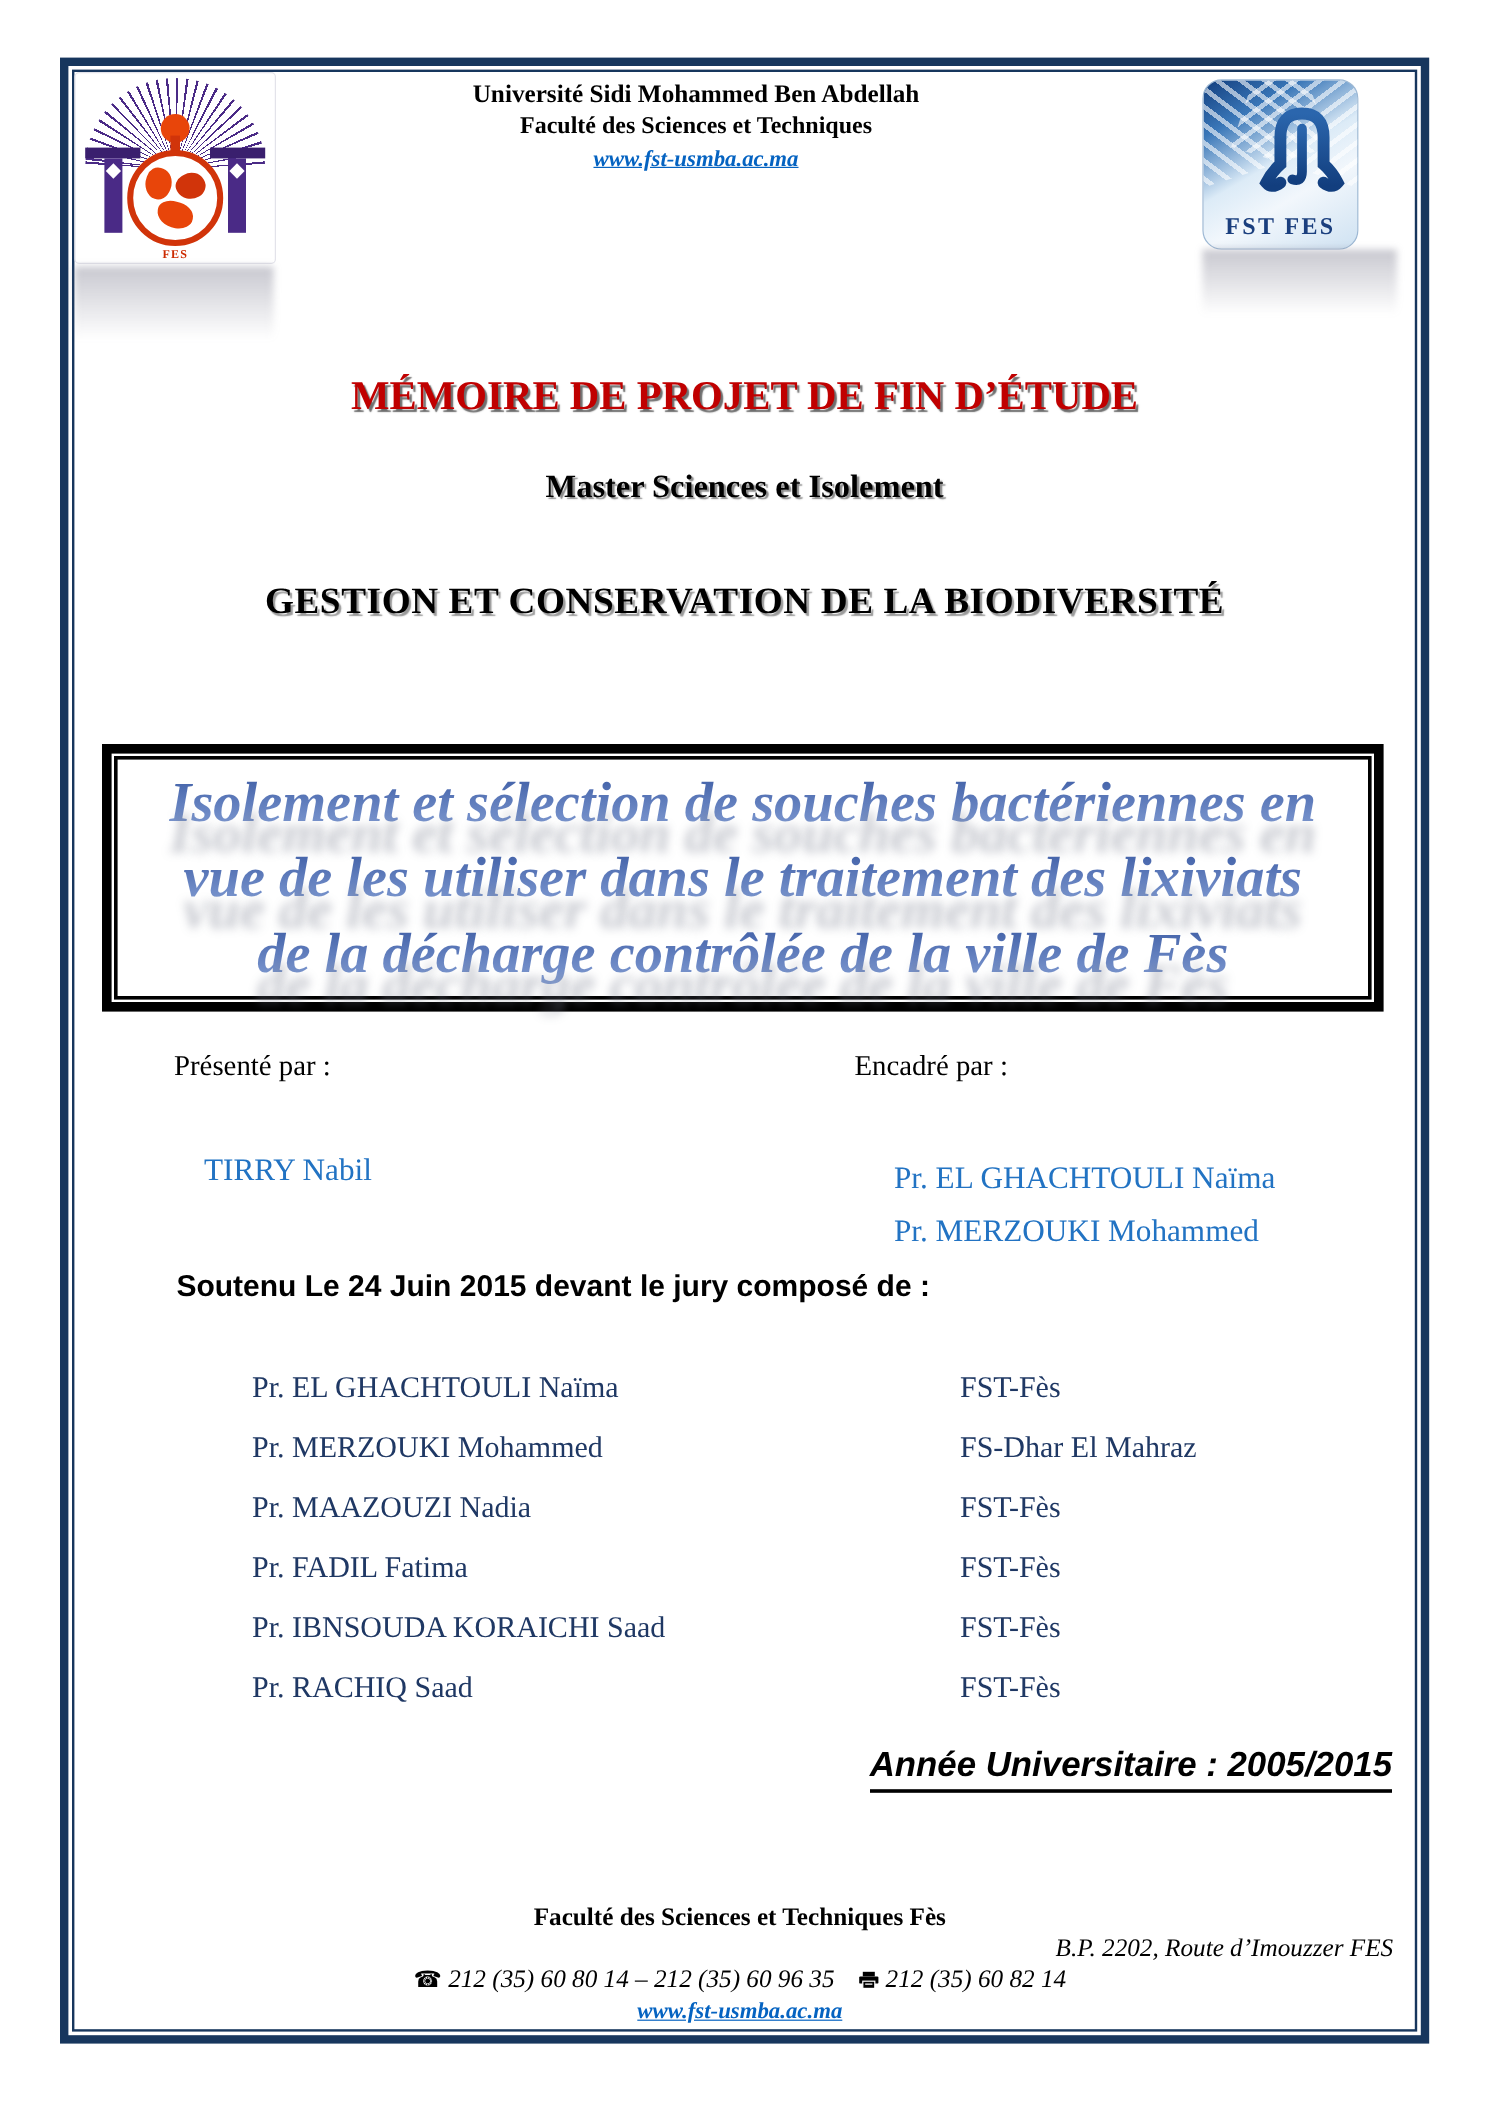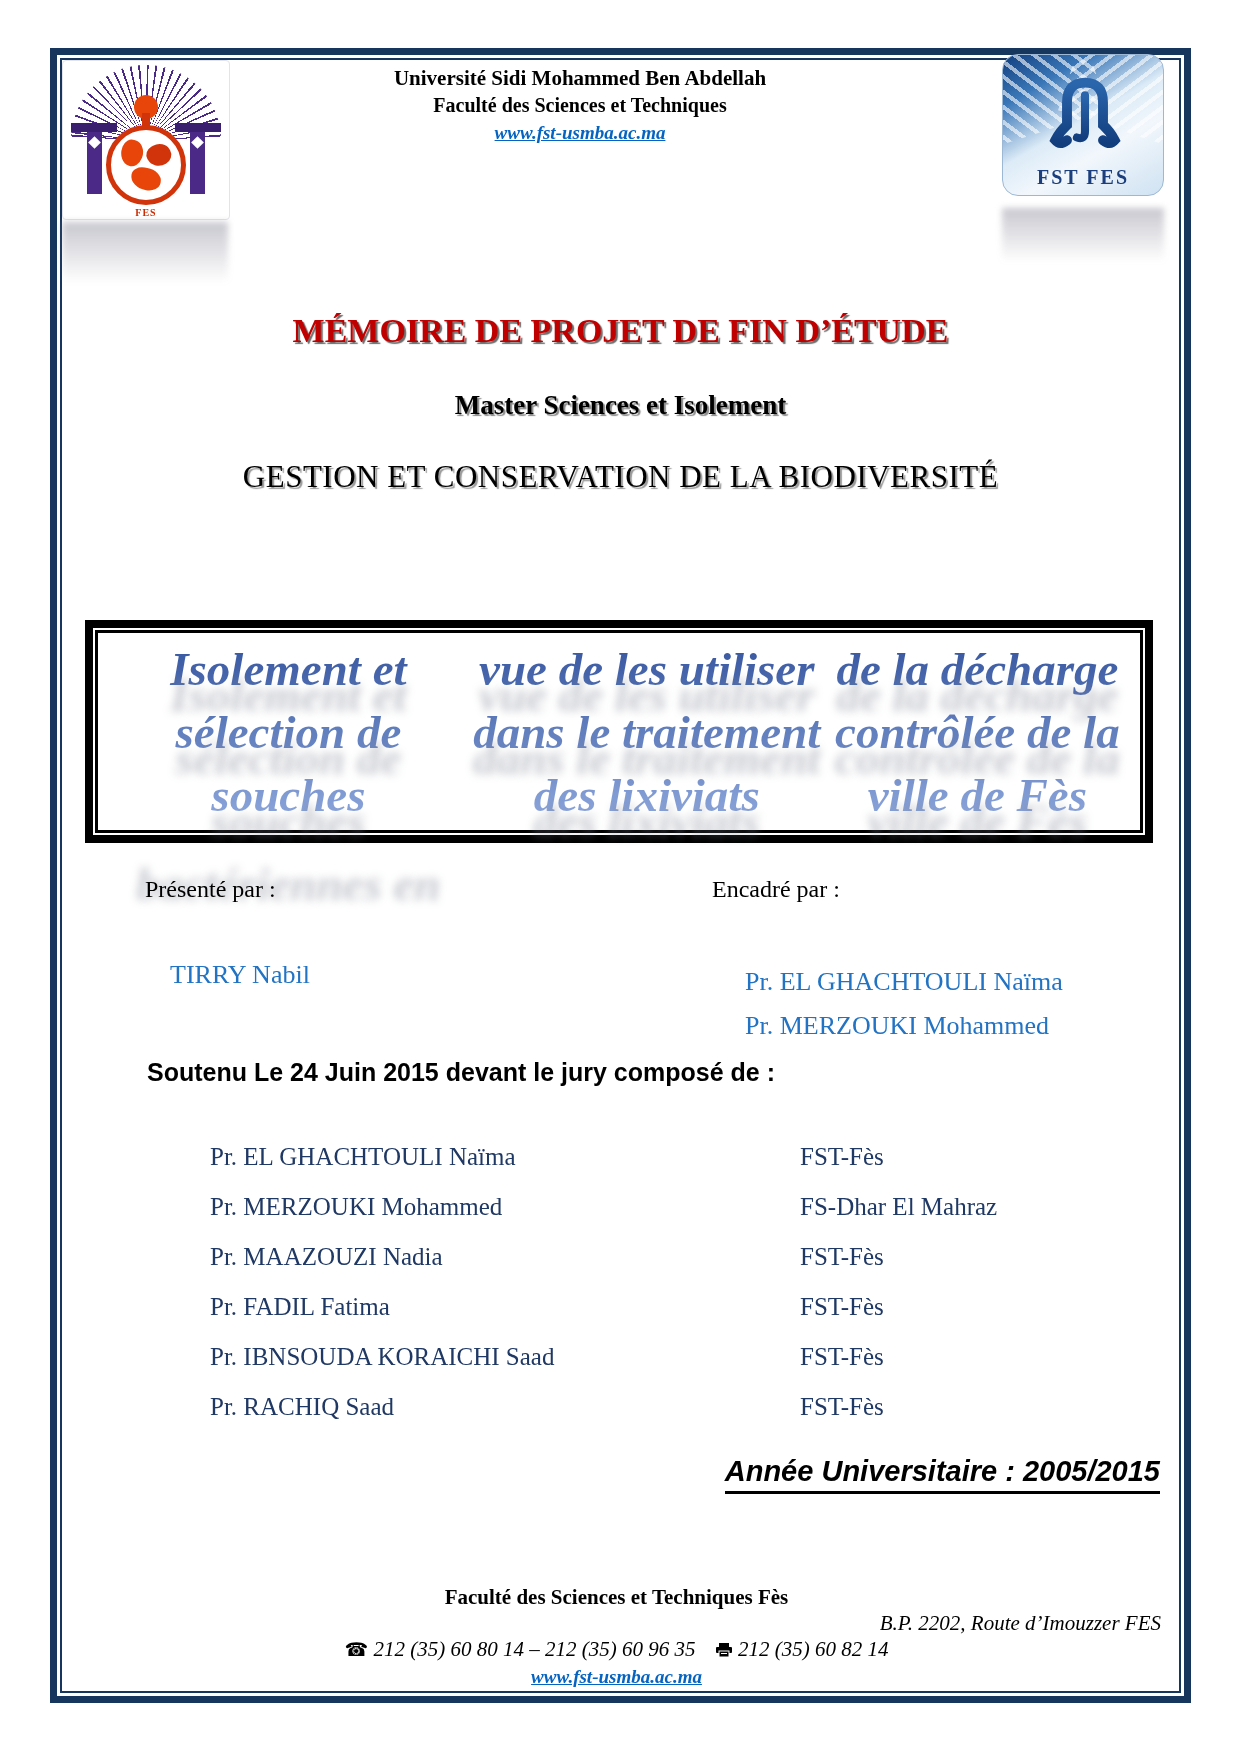--- a/index.html
+++ b/index.html
@@ -34,43 +34,43 @@
   .b1{left:10px;top:10px;width:22px;height:26px;background:#e8450a;transform:rotate(20deg);}
   .b2{left:36px;top:14px;width:24px;height:22px;background:#d1340a;transform:rotate(-30deg);}
   .b3{left:20px;top:38px;width:30px;height:22px;background:#e8450a;transform:rotate(10deg);}
   .fes-cap{position:absolute;bottom:1px;width:100%;text-align:center;color:#cc2a00;
            font-weight:bold;font-size:10px;letter-spacing:1px;}
   .refl{position:absolute;filter:blur(3px);border-radius:0 0 10px 10px;
         background:linear-gradient(to bottom, rgba(110,110,130,0.38), rgba(255,255,255,0) 85%);}
   .refl-left{left:62px;top:222px;width:166px;height:72px;}
   .refl-right{left:1002px;top:208px;width:162px;height:64px;}
   
-  .logo-right{position:absolute;left:1002px;top:54px;width:162px;height:142px;border-radius:16px;
+  .logo-right{position:absolute;left:1002px;top:66px;width:130px;height:142px;border-radius:16px;
               overflow:hidden;border:1px solid #9db8d4;box-sizing:border-box;
               background:linear-gradient(150deg,#123e7e 0%,#3a77b8 22%,#dcebf7 48%,#f2f7fc 66%,#cfe2f2 100%);}
   .ray{position:absolute;width:120px;height:90px;opacity:.65;
        background:repeating-linear-gradient(55deg, rgba(255,255,255,.9) 0 4px, transparent 4px 12px);}
   .ray-l{left:-26px;top:-14px;transform:rotate(-18deg);}
   .ray-r{right:-26px;top:-14px;transform:rotate(18deg) scaleX(-1);}
   .arch{position:absolute;left:46px;top:18px;}
   .fstfes{position:absolute;bottom:6px;width:100%;text-align:center;font-weight:bold;font-size:20px;
           letter-spacing:2px;color:#1b3f7e;}
   
   .t-red{position:absolute;left:0;top:312px;width:1241px;text-align:center;font-weight:bold;
          font-size:34px;color:#C00000;text-shadow:2px 2px 1px rgba(60,60,60,0.75);}
   .t-master{position:absolute;left:0;top:390px;width:1241px;text-align:center;font-weight:bold;
             font-size:27px;color:#000;text-shadow:2px 2px 1px rgba(110,110,110,0.8);}
-  .t-gestion{position:absolute;left:0;top:459px;width:1241px;text-align:center;
+  .t-gestion{position:absolute;left:0;top:483px;width:1241px;text-align:center;
              font-size:31px;color:#000;letter-spacing:0.5px;
-             text-shadow:2px 2px 1px rgba(110,110,110,0.7);}
+             text-shadow:2px 2px 1px rgba(110,110,110,0.7);font-weight:bold;}
   
   .subject-box{position:absolute;left:85px;top:620px;width:1068px;height:223px;
                border:8px solid #000;box-sizing:border-box;background:#fff;}
   .subject-box::before{content:"";position:absolute;inset:2px;border:3px solid #000;}
-  .subject-text{position:absolute;inset:10px 14px;display:flex;flex-direction:row;
+  .subject-text{position:absolute;inset:10px 14px;display:flex;flex-direction:column;
                 justify-content:flex-start;text-align:center;}
   .subject-line{font-weight:bold;font-style:italic;font-size:47px;line-height:63px;
                 color:#4d74c6;
                 background:linear-gradient(#34549e,#8fa9dd);
                 -webkit-background-clip:text;background-clip:text;
                 -webkit-text-fill-color:transparent;
                 text-shadow:0 26px 8px rgba(120,125,140,0.42);}
   
   .lbl{position:absolute;font-size:24px;color:#000;}
   .lbl-presente{left:145px;top:876px;}

